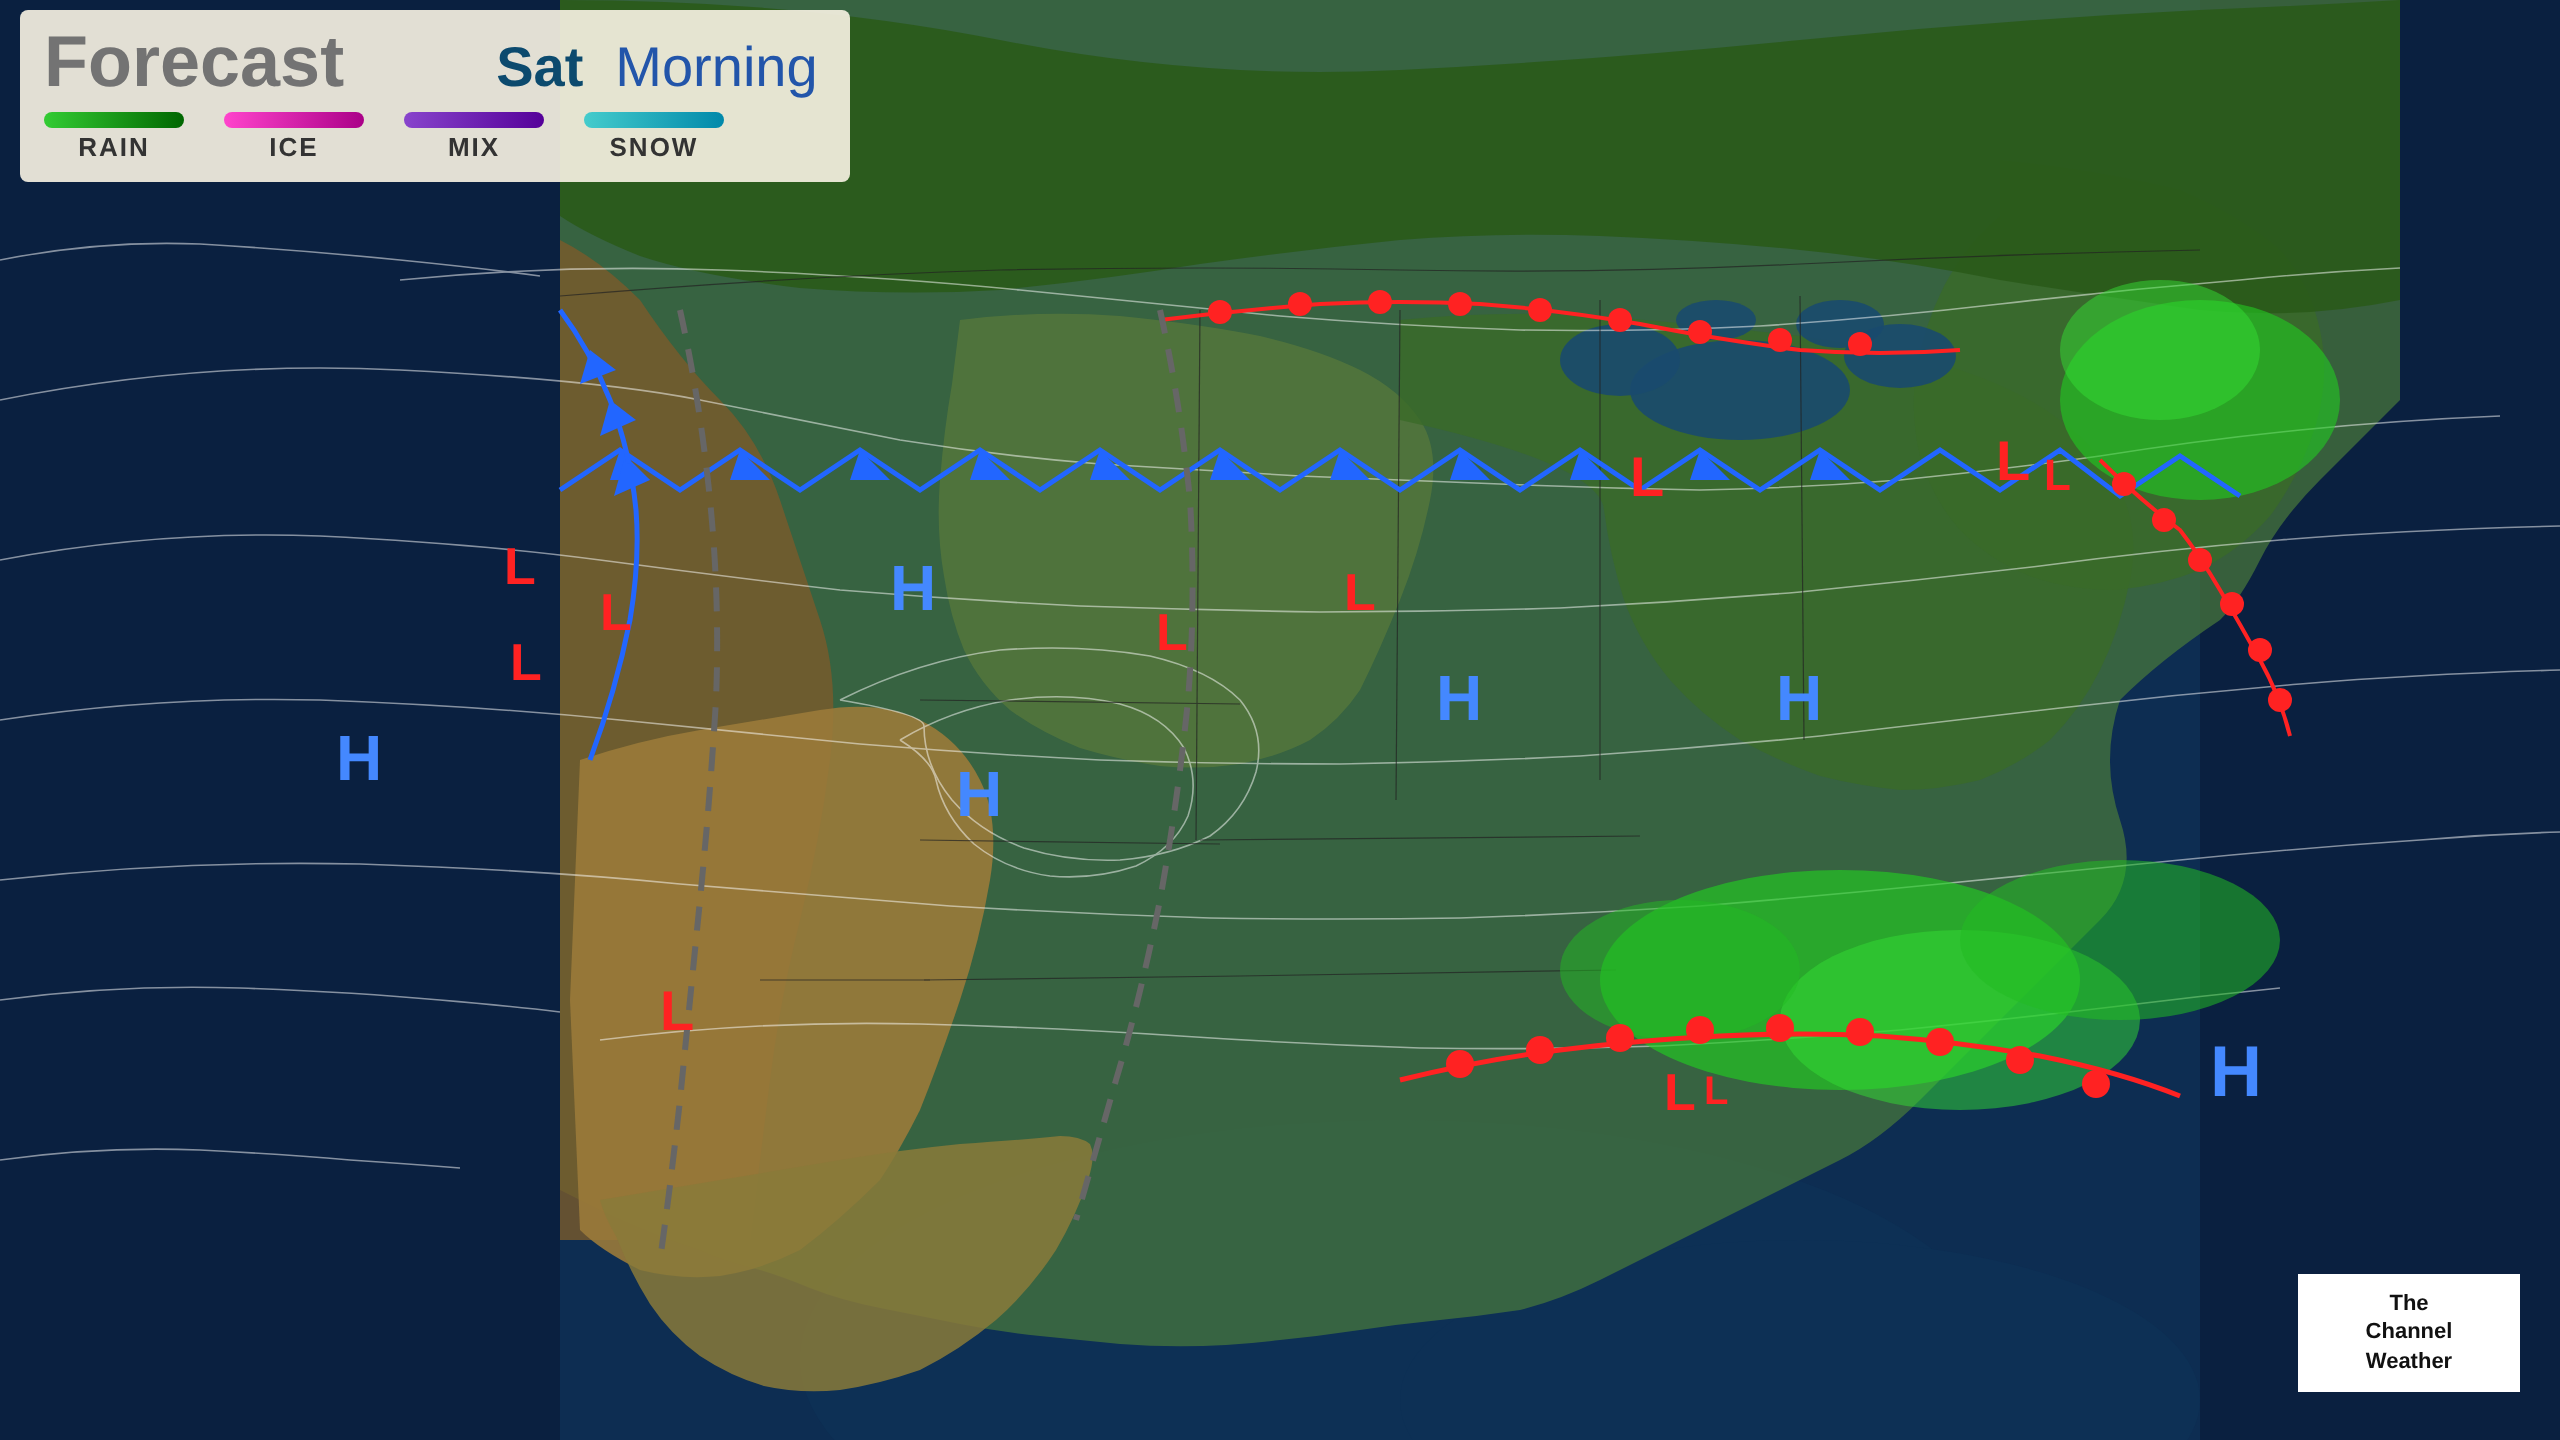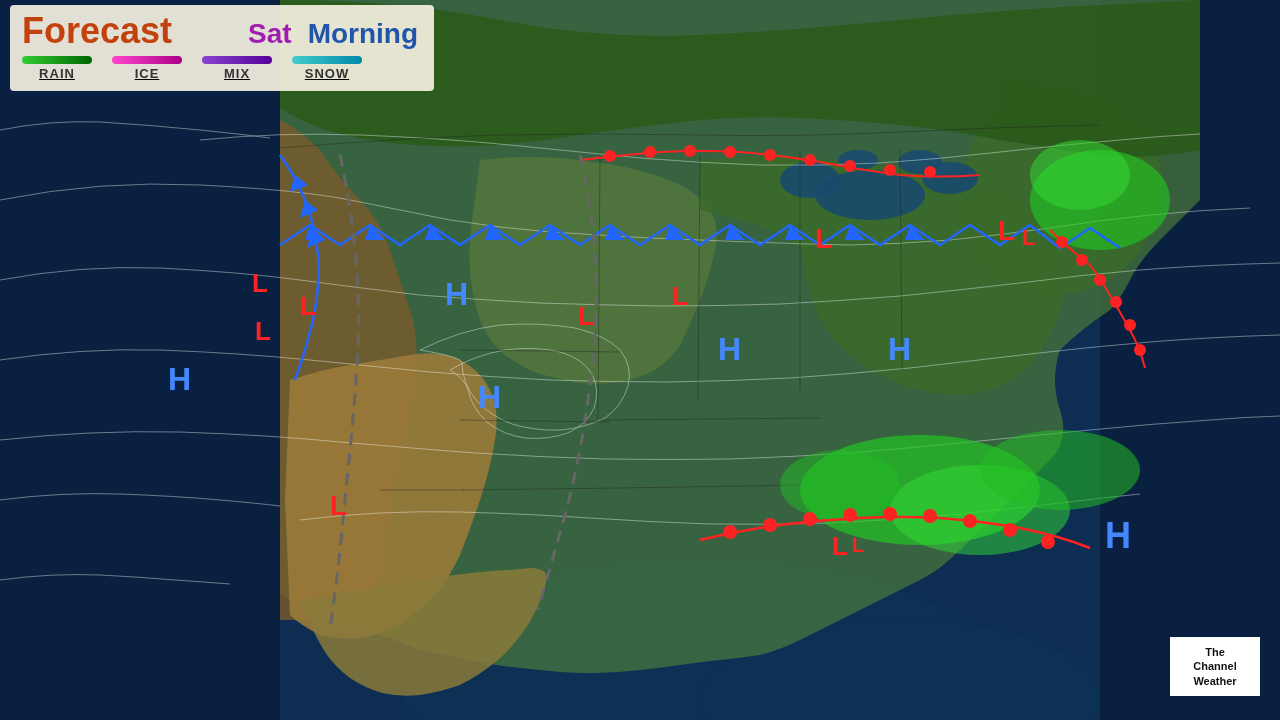--- a/index.html
+++ b/index.html
@@ -41,43 +41,42 @@
     #legend-title-row {
       display: flex;
       align-items: baseline;
       gap: 16px;
       margin-bottom: 6px;
     }
 
     #forecast-title {
       font-size: 36px;
       font-weight: bold;
-      color: #c2410c;
+      color: #737373;
       line-height: 1;
     }
 
     #sat-label {
       font-size: 28px;
       font-weight: bold;
-      color: #a21caf;
+      color: #0c4a6e;
       margin-left: 60px;
     }
 
     #morning-label {
       font-size: 28px;
-      font-weight: bold;
+      font-weight: normal;
       color: #2255aa;
     }
 
     #legend-items {
       display: flex;
       gap: 20px;
       align-items: center;
       margin-top: 4px;
-      text-decoration: underline;
     }
 
     .legend-item {
       display: flex;
       flex-direction: column;
       align-items: center;
       gap: 2px;
     }
 
     .legend-bar {
@@ -111,21 +110,21 @@
 
     
     #twc-logo {
       position: absolute;
       bottom: 24px;
       right: 20px;
       background: white;
       padding: 8px 10px;
       text-align: center;
       z-index: 100;
-      width: 90px;
+      width: 111px;
     }
 
     #twc-logo-text {
       font-size: 11px;
       font-weight: bold;
       color: #111;
       line-height: 1.3;
     }
 
     

